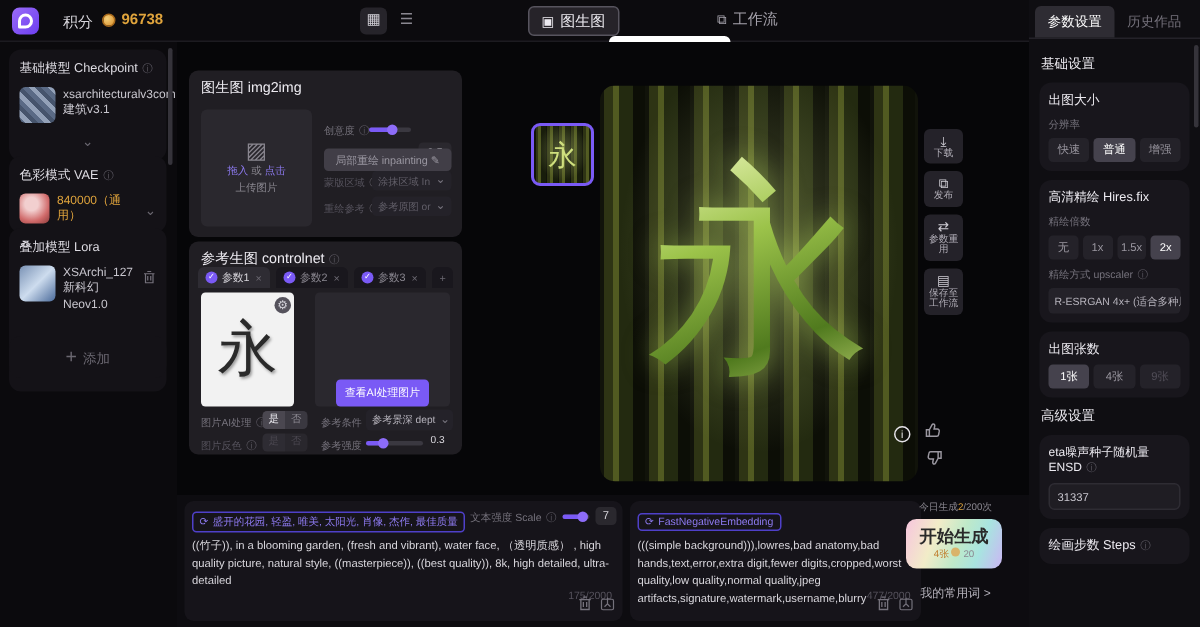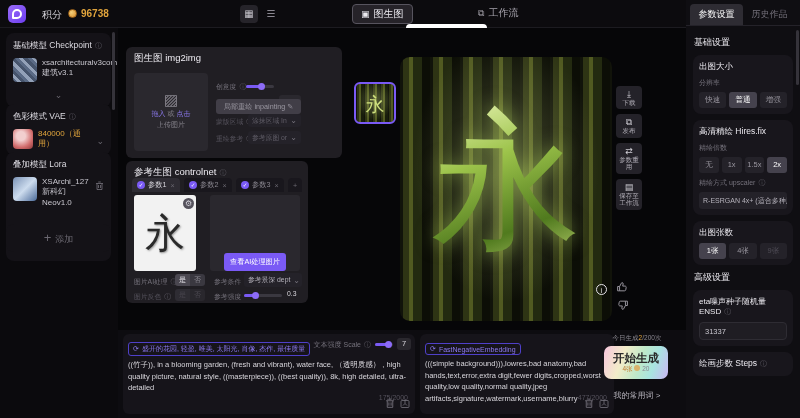--- a/index.html
+++ b/index.html
@@ -179,21 +179,21 @@
       <span class="chev cc"></span>
     </div>
     <div class="card addb" style="top:196px;">
       <b>+</b><span>添加</span>
     </div>
     <div class="abs scr" style="right:3px;top:4px;width:3px;height:78px;"></div>
   </div>
 
   <div class="abs canvas">
 
-    <div class="panel" style="left:8px;top:19px;width:216px;height:111px;">
+    <div class="panel" style="left:8px;top:19px;width:182px;height:111px;">
       <div class="pttl">图生图 img2img</div>
       <div class="upload">
         <span class="up-ic">▨</span>
         <div class="up-tx"><span class="purp">拖入</span><span> 或 </span><span class="purp">点击</span><br><span>上传图片</span></div>
       </div>
       <span class="slbl inf" style="left:90px;top:35px;">创意度</span>
       <div class="msl" style="left:120px;top:38px;width:28px;">
           <div class="fl" style="width:55%;"></div>
           <div class="th" style="left:55%;"></div>
         </div>

